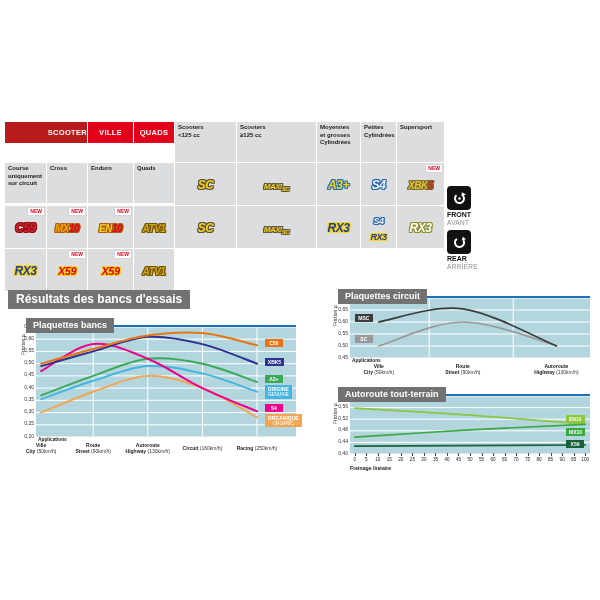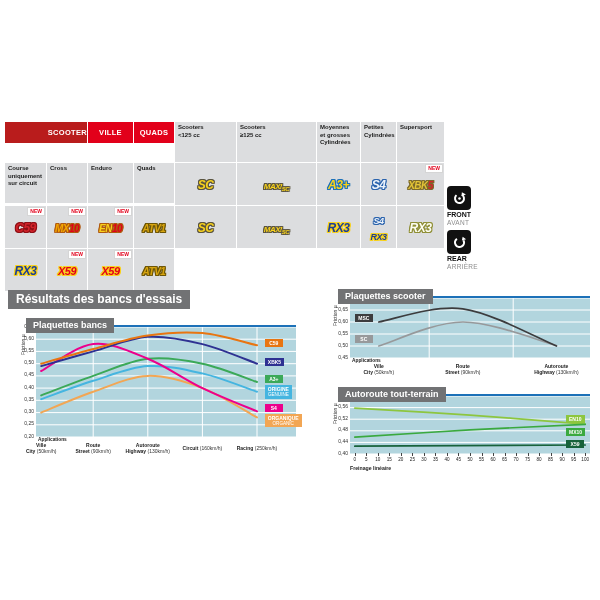--- a/index.html
+++ b/index.html
@@ -240,21 +240,21 @@
           <line x1="0" x2="240" y1="24.0" y2="24.0" stroke="#ffffff" stroke-width="1"></line>
           <line x1="0" x2="240" y1="36.0" y2="36.0" stroke="#ffffff" stroke-width="1"></line>
           <line x1="0" x2="240" y1="48.0" y2="48.0" stroke="#ffffff" stroke-width="1"></line>
           <line x1="0" x2="240" y1="60.0" y2="60.0" stroke="#ffffff" stroke-width="1"></line>
           <line y1="0" y2="60" x1="79.2" x2="79.2" stroke="#ffffff" stroke-width="1"></line>
           <line y1="0" y2="60" x1="163.2" x2="163.2" stroke="#ffffff" stroke-width="1"></line>
           <path d="M28.8,48.0 C42.8,44.0 83.2,24.1 112.8,24.0 C142.4,23.9 190.8,43.6 206.4,47.5" fill="none" stroke="#97999b" stroke-width="1.7" stroke-linecap="round"></path>
           <path d="M28.8,24.0 C42.8,21.8 83.2,6.8 112.8,10.8 C142.4,14.8 190.8,41.8 206.4,48.0" fill="none" stroke="#3c3c3e" stroke-width="1.7" stroke-linecap="round"></path>
         </svg>
       </div>
-      <div class="chart-title">Plaquettes scooter</div>
+      <div class="chart-title">Plaquettes circuit</div>
       <div class="badge" style="background: rgb(151, 153, 155); left: 24.8px; top: 46.2px;">
         <div class="l1">SC</div>
       </div>
       <div class="badge" style="background: rgb(60, 60, 62); left: 24.8px; top: 24.6px;">
         <div class="l1">MSC</div>
       </div>
       <div class="xcap" style="left: 22px; top: 69px;">Applications</div>
       <div class="xcat" style="top: 75px; left: 21.8px;"><b>Ville</b><br><b>City</b><span class="speed"> (50km/h)</span></div>
       <div class="xcat" style="top: 75px; left: 105.8px;"><b>Route</b><br><b>Street</b><span class="speed"> (90km/h)</span></div>
       <div class="xcat" style="top: 75px; left: 199.4px;"><b>Autoroute</b><br><b>Highway</b><span class="speed"> (130km/h)</span></div>

